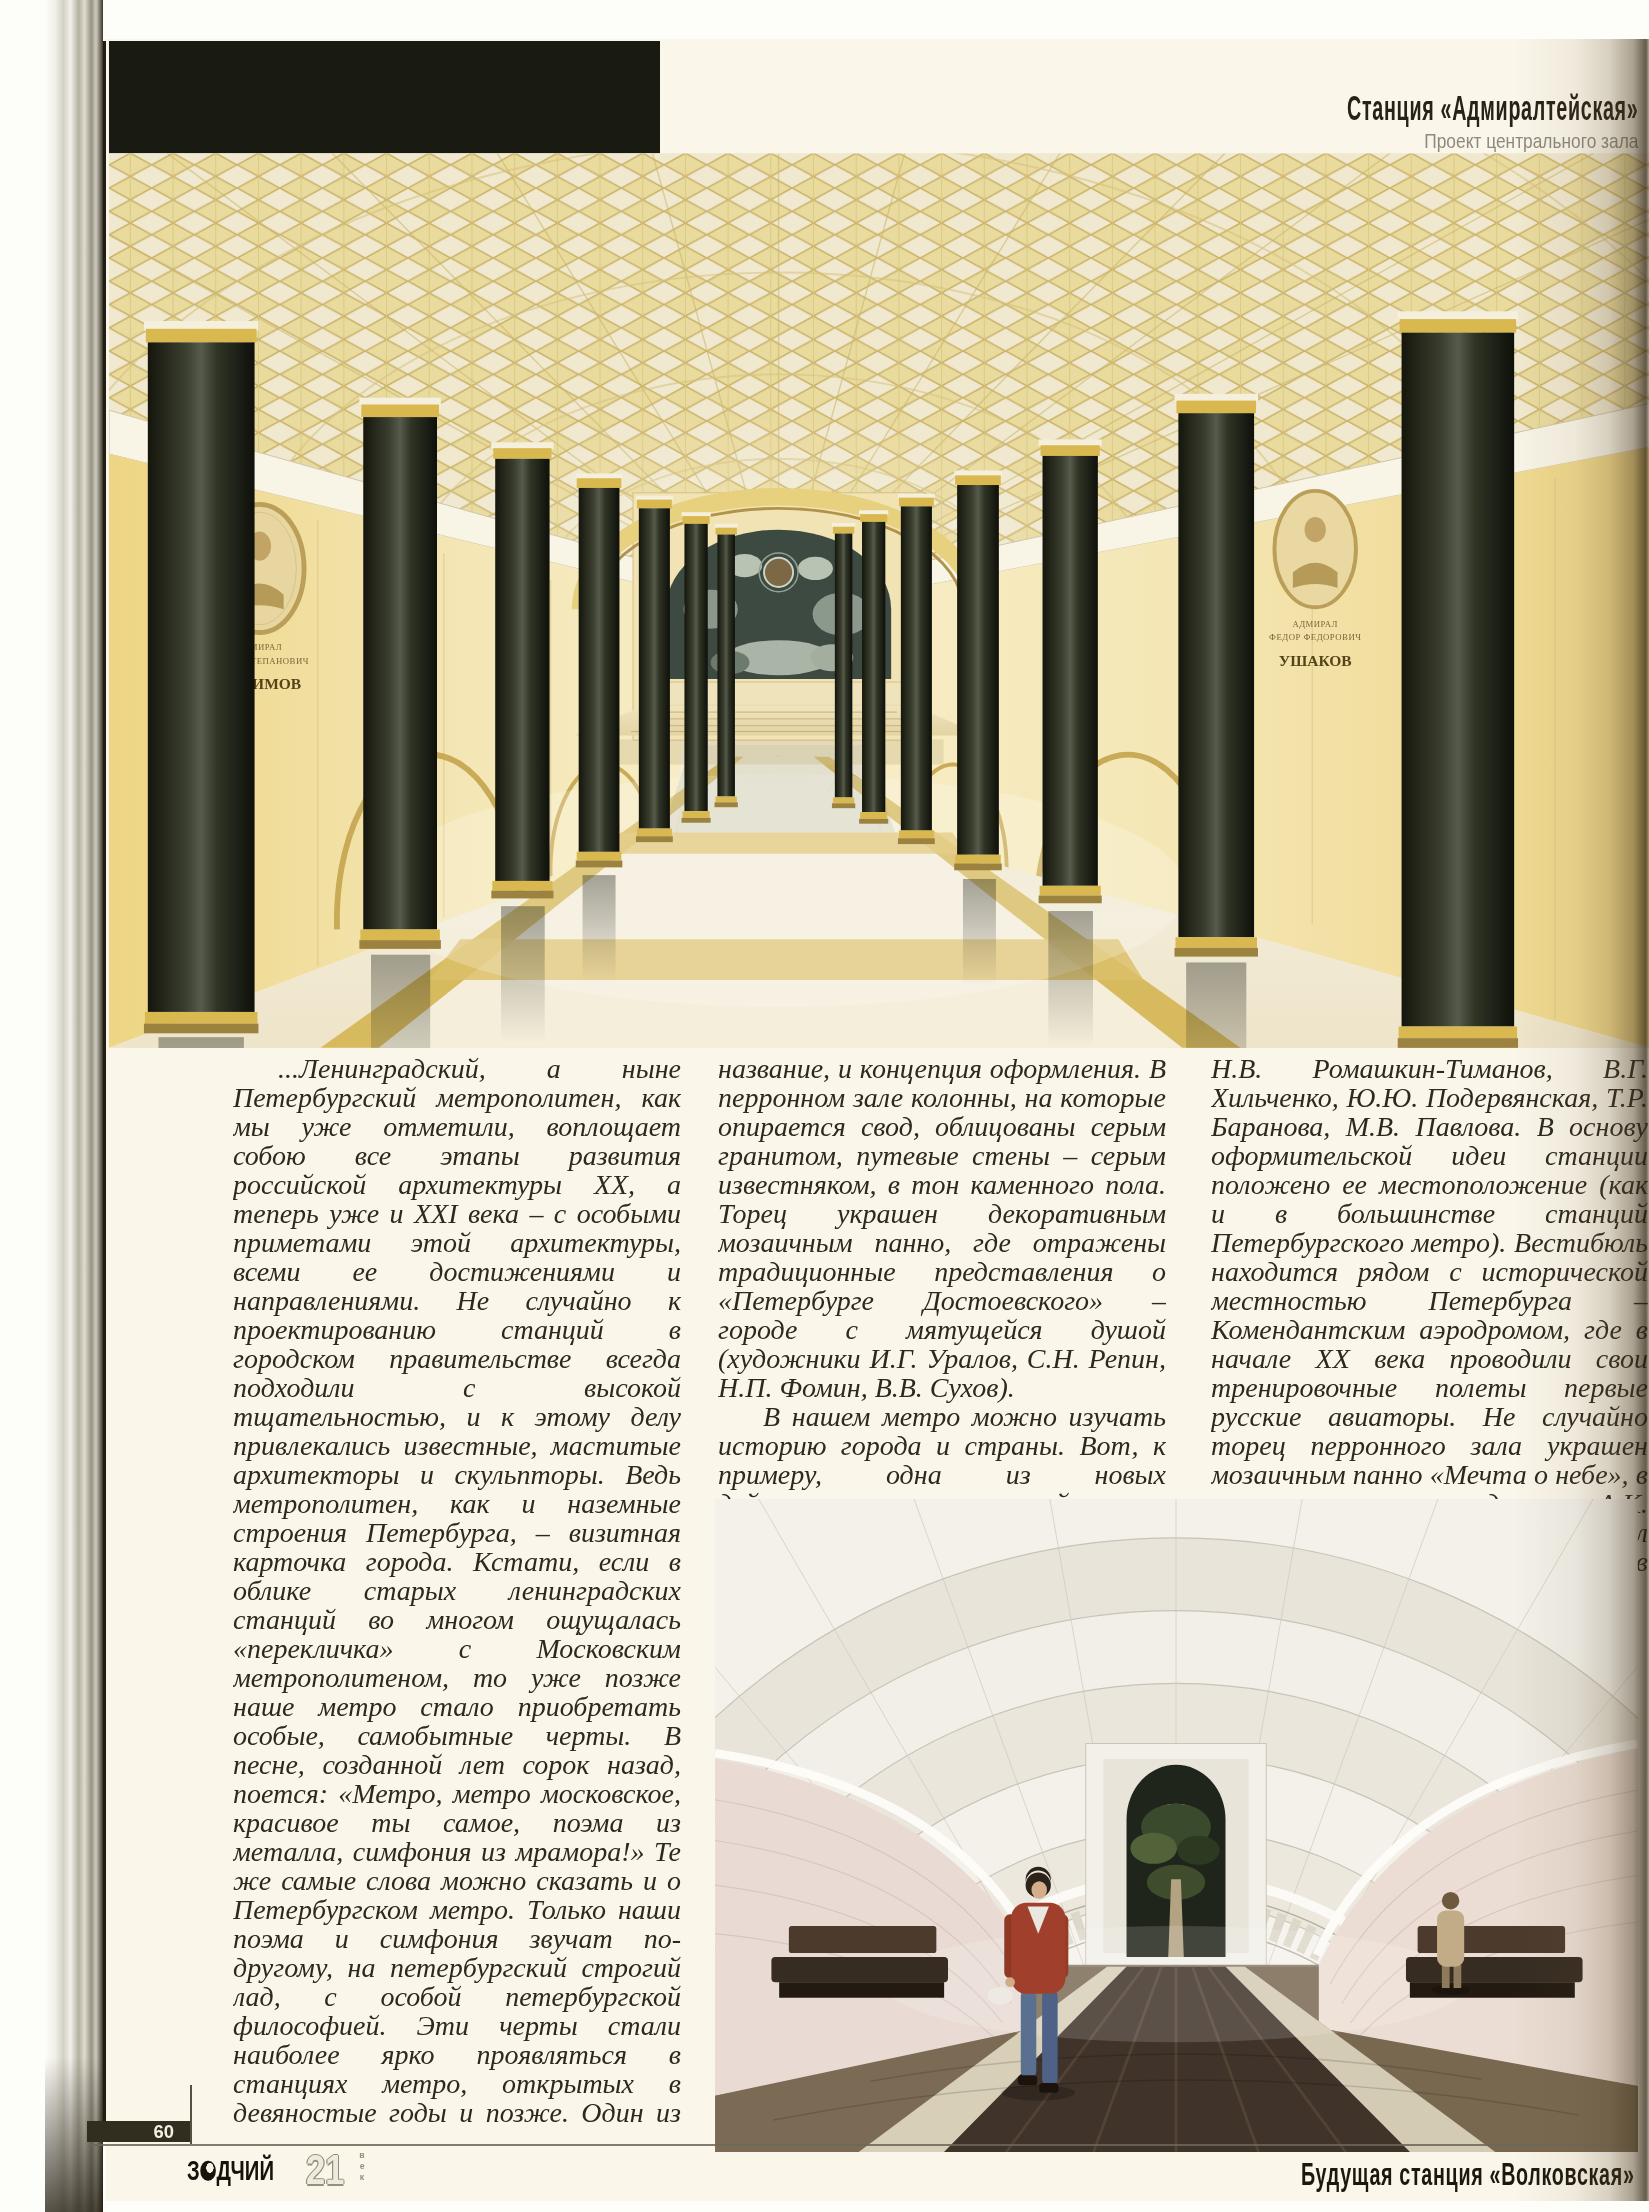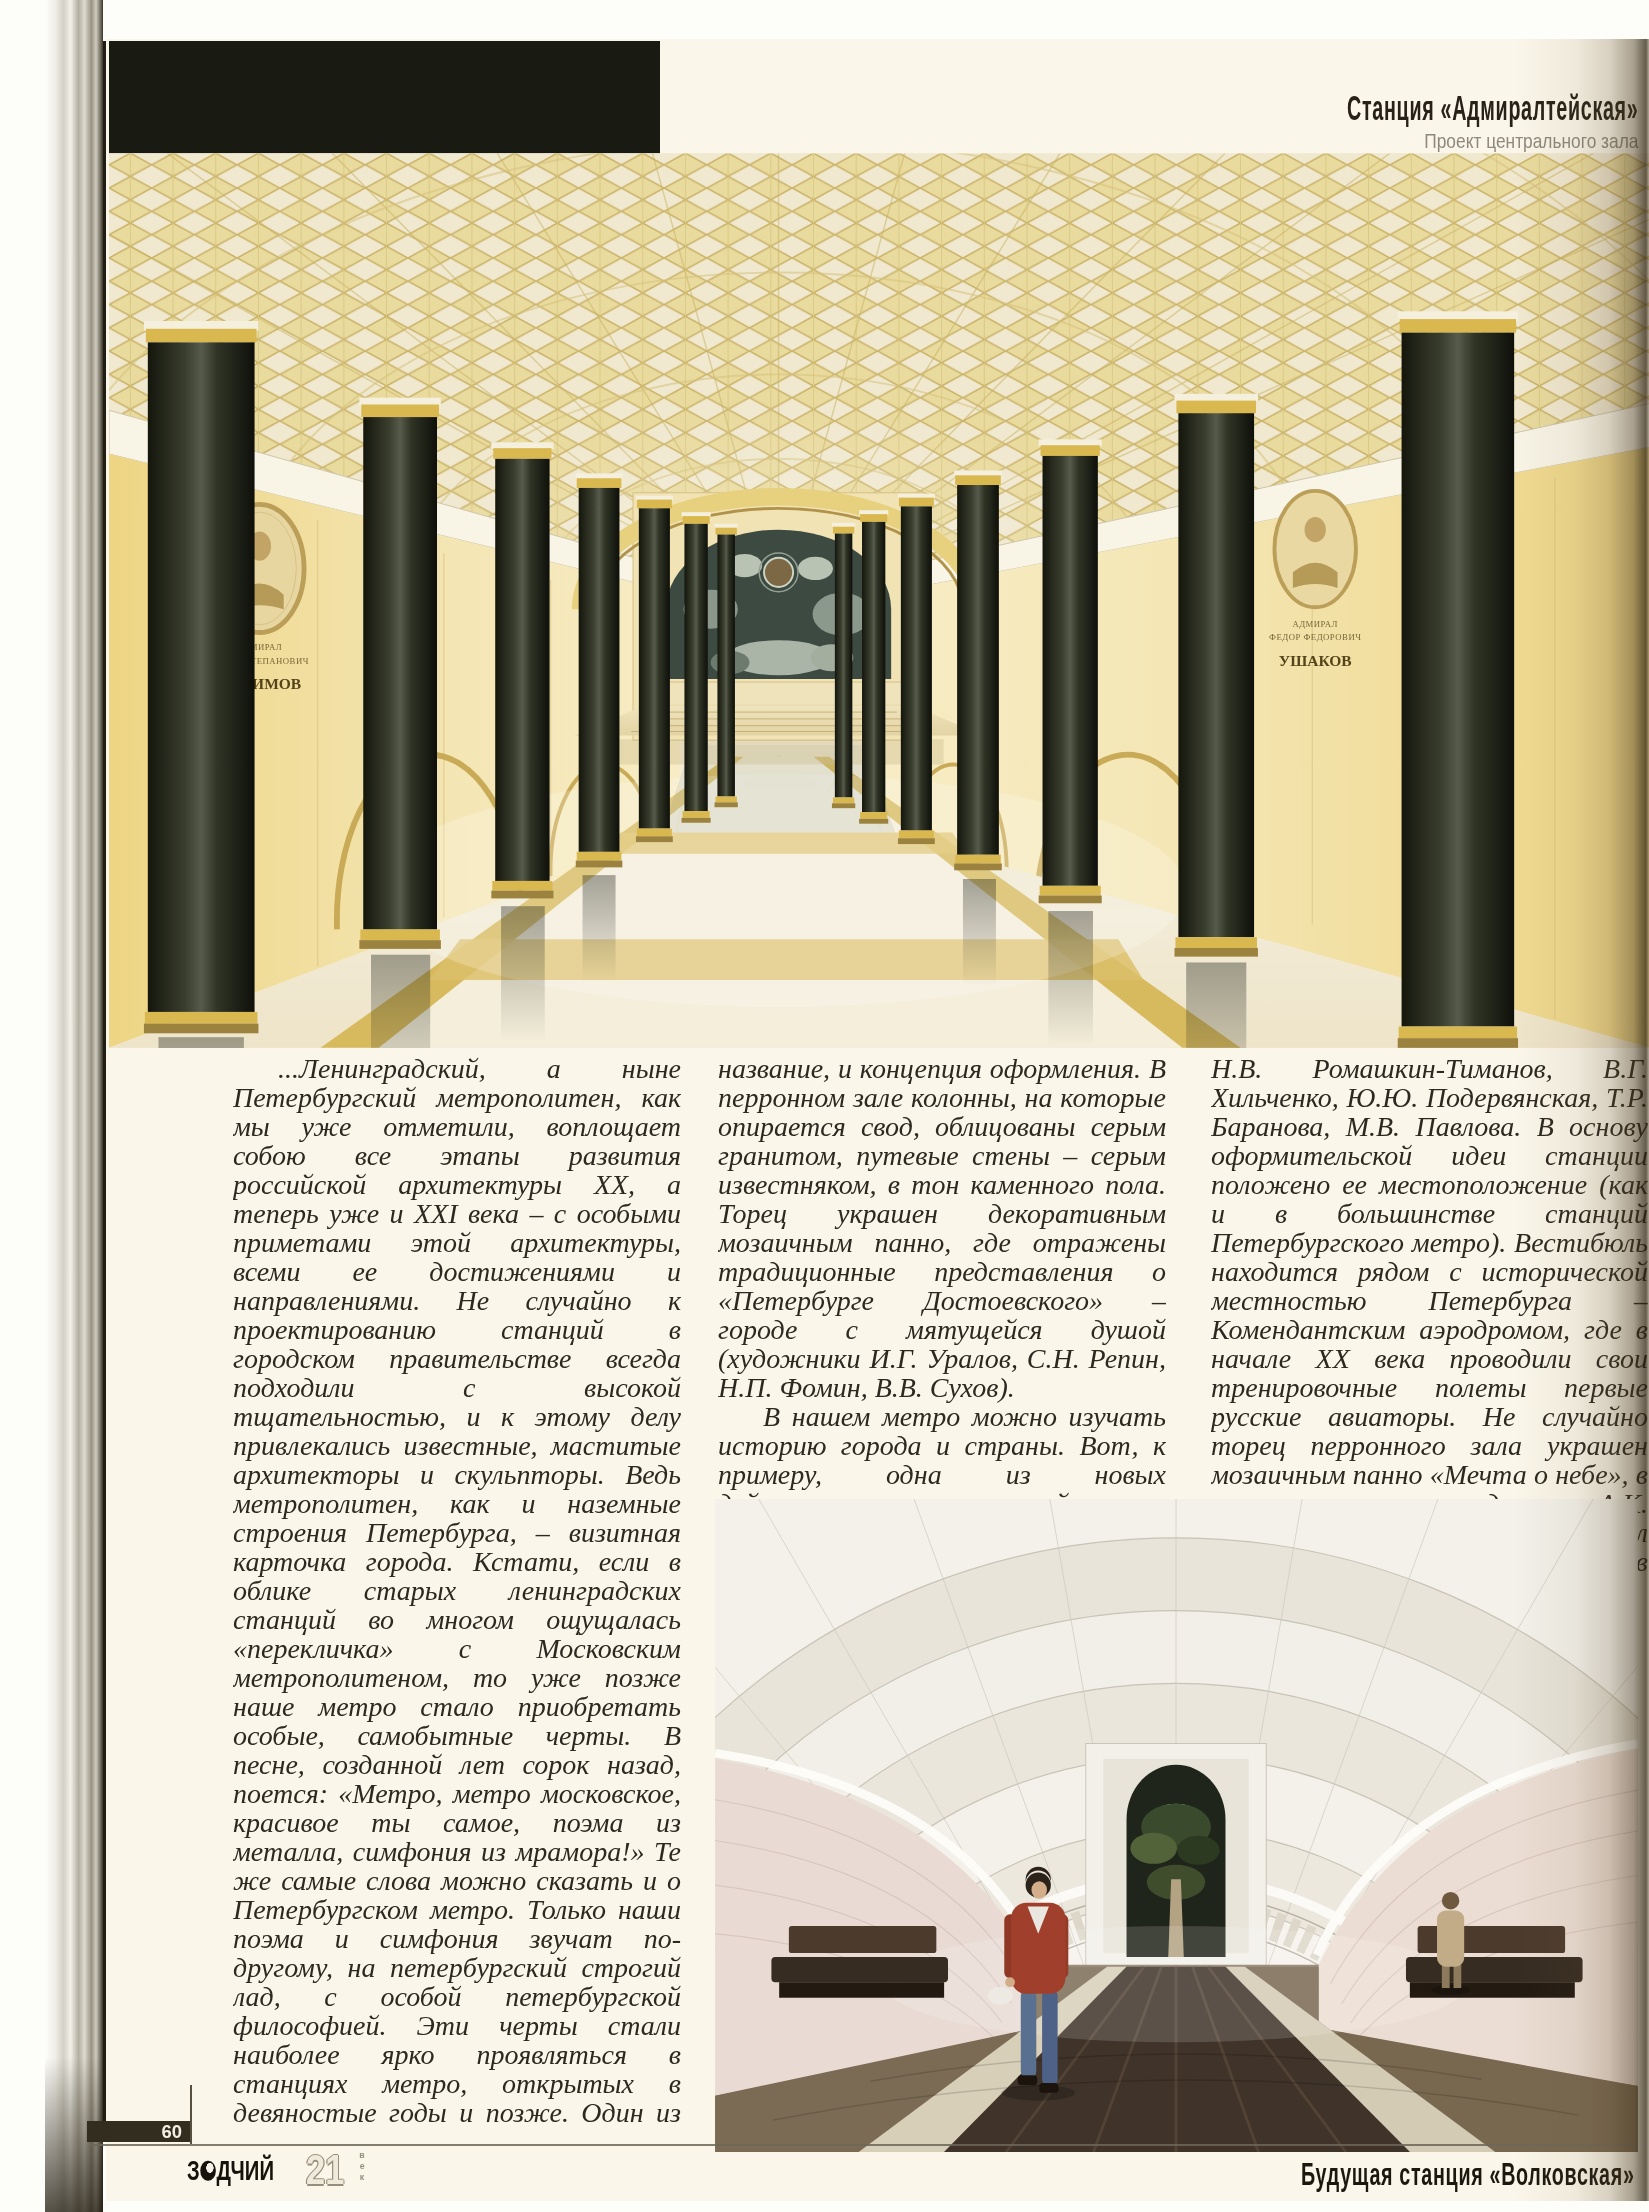--- a/index.html
+++ b/index.html
@@ -60,21 +60,21 @@
     position:absolute;right:15.5px;top:2156px;z-index:6;white-space:nowrap;
     font-family:"Liberation Sans","DejaVu Sans",sans-serif;font-weight:700;font-size:29px;
     color:#1d180f;letter-spacing:1px;transform:scale(.68,1.1);transform-origin:100% 0;
   }
   
   #page-num-bar{
     position:absolute;left:87px;top:2121px;width:103px;height:21.3px;background:#332d1f;
     border-right:2.9px solid #f7f5ee;z-index:6;
   }
   #page-num-bar span{
-    float:right;padding-right:8px;line-height:21.3px;color:#f2efe4;
+    float:right;padding-right:16px;line-height:21.3px;color:#f2efe4;
     font-family:"Liberation Sans","DejaVu Sans",sans-serif;font-weight:700;font-size:18.4px;
   }
   #footer-rule{position:absolute;left:89px;top:2144px;width:1545px;height:1.9px;background:#6d6758;opacity:.85;z-index:6;}
   #footer-vline{position:absolute;left:190px;top:2085px;width:1.9px;height:59px;background:#55503f;z-index:6;}
   #logo{position:absolute;left:187px;top:2146px;height:41px;display:flex;align-items:flex-end;z-index:6;}
   .logo-word{
     font-family:"Liberation Sans","DejaVu Sans",sans-serif;font-weight:800;font-size:26px;
     color:#17130c;display:flex;align-items:center;transform:scale(.78,1.05);transform-origin:0 100%;
   }
   .logo-o{

